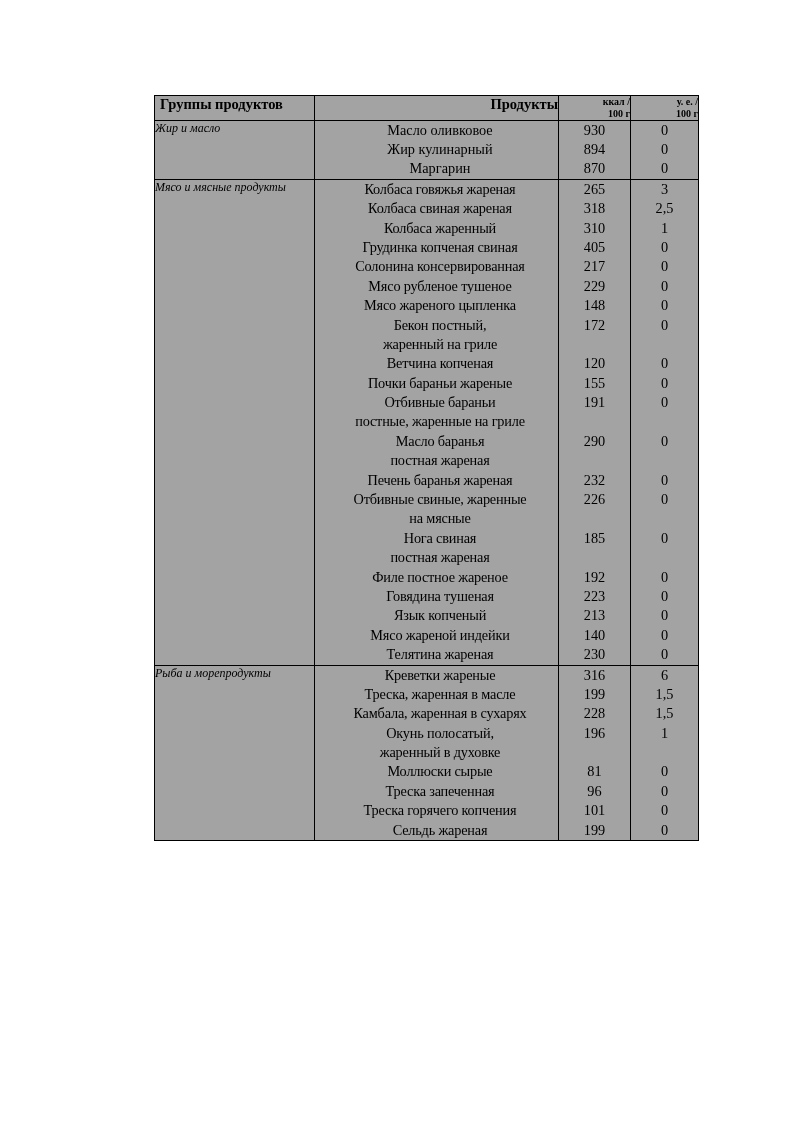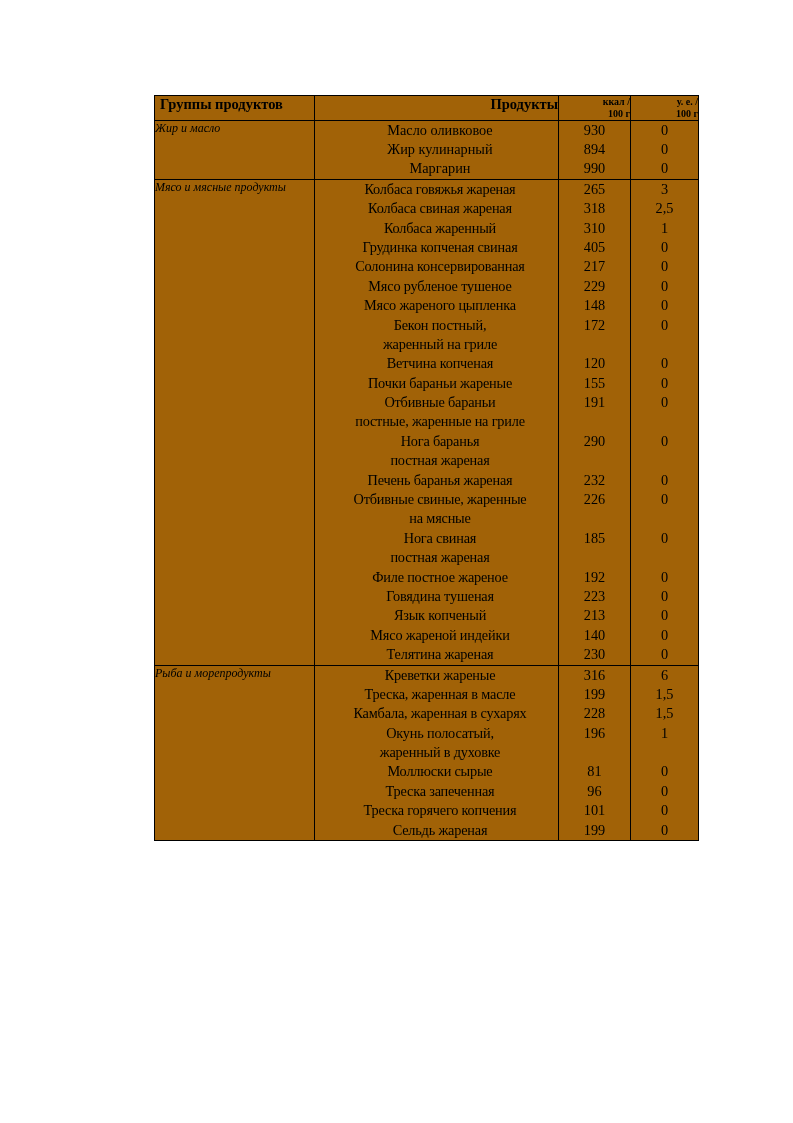--- a/index.html
+++ b/index.html
@@ -25,21 +25,21 @@
   .table-wrap {
     position: absolute;
     left: 154px;
     top: 95px;
     width: 544px;
   }
   table.nutr {
     border-collapse: collapse;
     width: 544px;
     table-layout: fixed;
-    background: #a16207;
+    background: #a3a3a3;
   }
   table.nutr td, table.nutr th {
     border: 1px solid #000000;
     vertical-align: top;
     padding: 0;
   }
   
   col.c-group { width: 160px; }
   col.c-prod  { width: 244px; }
   col.c-kcal  { width: 72px; }
@@ -126,21 +126,21 @@
             <ul class="rows">
               <li>Масло оливковое</li>
               <li>Жир кулинарный</li>
               <li>Маргарин</li>
             </ul>
           </td>
           <td class="numlist">
             <ul class="rows">
               <li>930</li>
               <li>894</li>
-              <li>990</li>
+              <li>870</li>
             </ul>
           </td>
           <td class="numlist">
             <ul class="rows">
               <li>0</li>
               <li>0</li>
               <li>0</li>
             </ul>
           </td>
         </tr>
@@ -155,21 +155,21 @@
               <li>Грудинка копченая  свиная</li>
               <li>Солонина консервированная</li>
               <li>Мясо рубленое тушеное</li>
               <li>Мясо жареного цыпленка</li>
               <li>Бекон постный,</li>
               <li>жаренный на гриле</li>
               <li>Ветчина копченая</li>
               <li>Почки бараньи жареные</li>
               <li>Отбивные бараньи</li>
               <li>постные, жаренные на гриле</li>
-              <li>Нога баранья</li>
+              <li>Масло баранья</li>
               <li>постная жареная</li>
               <li>Печень баранья жареная</li>
               <li>Отбивные свиные, жаренные</li>
               <li>на мясные</li>
               <li>Нога свиная</li>
               <li>постная жареная</li>
               <li>Филе постное жареное</li>
               <li>Говядина тушеная</li>
               <li>Язык копченый</li>
               <li>Мясо жареной индейки</li>

